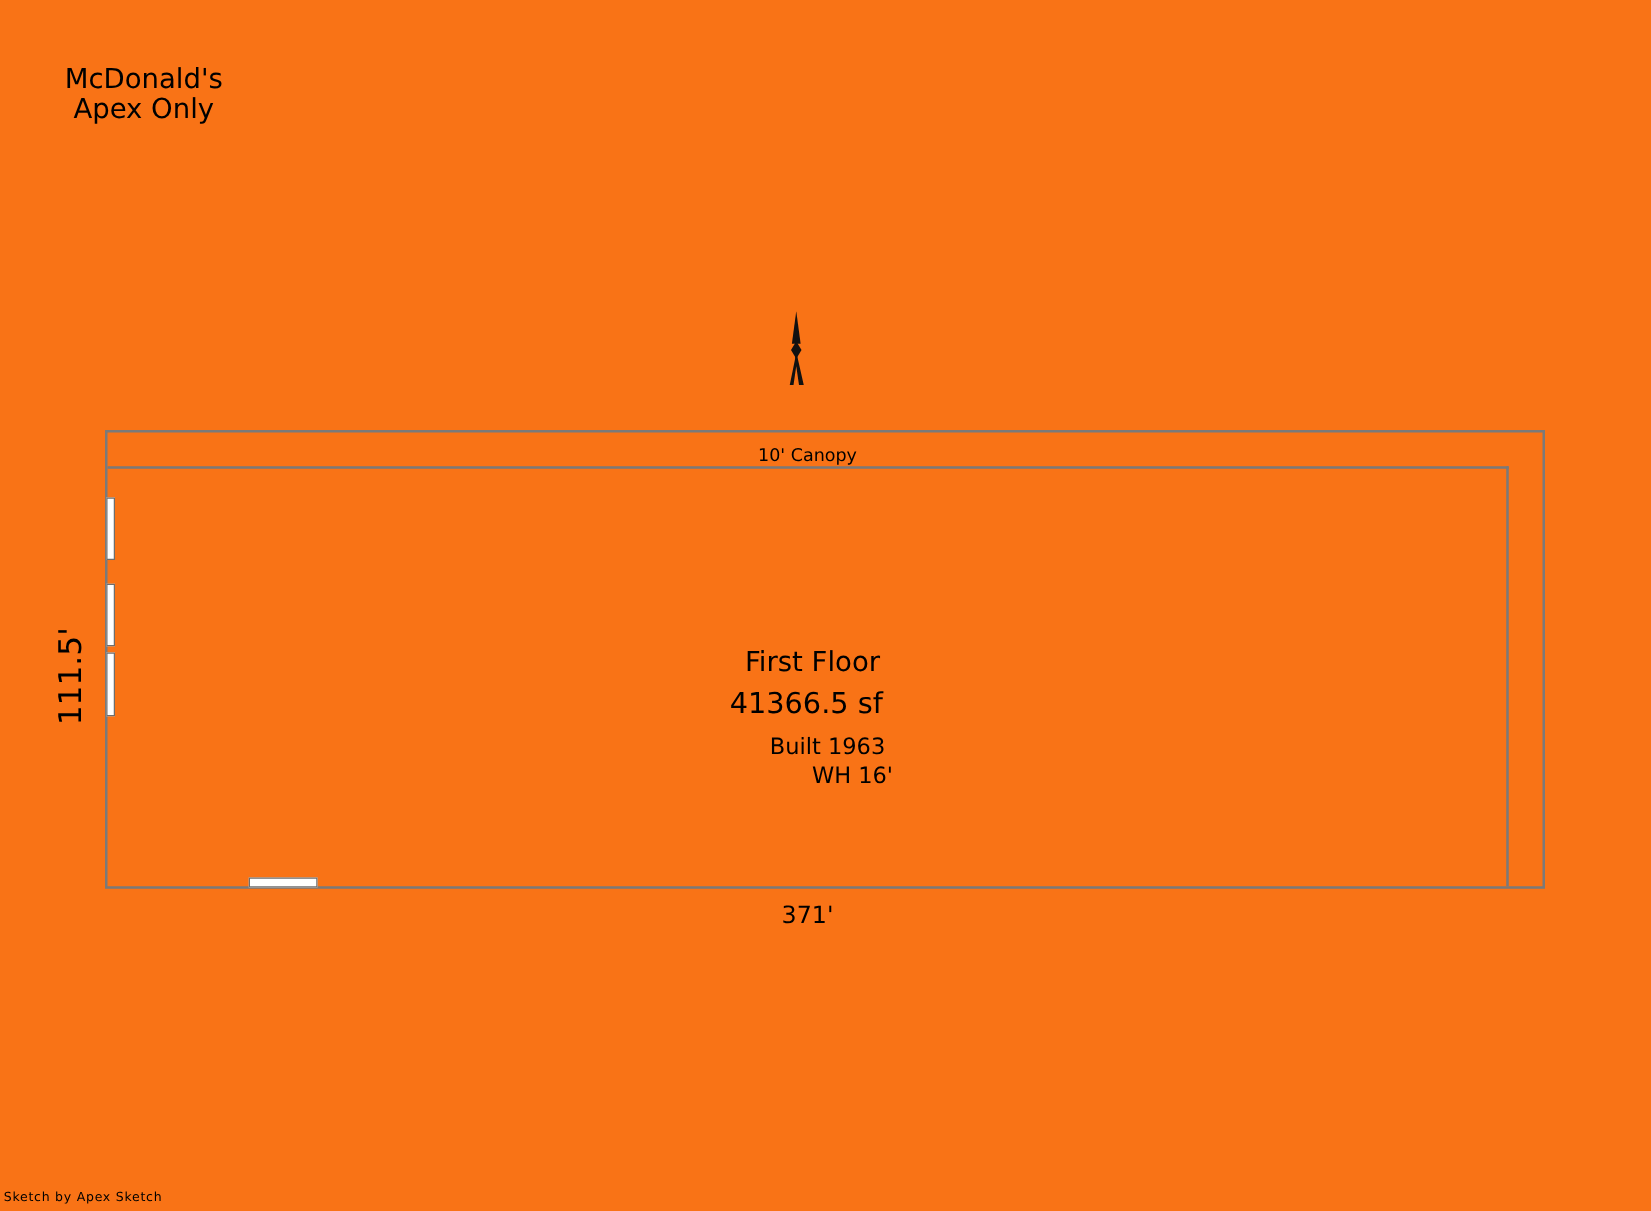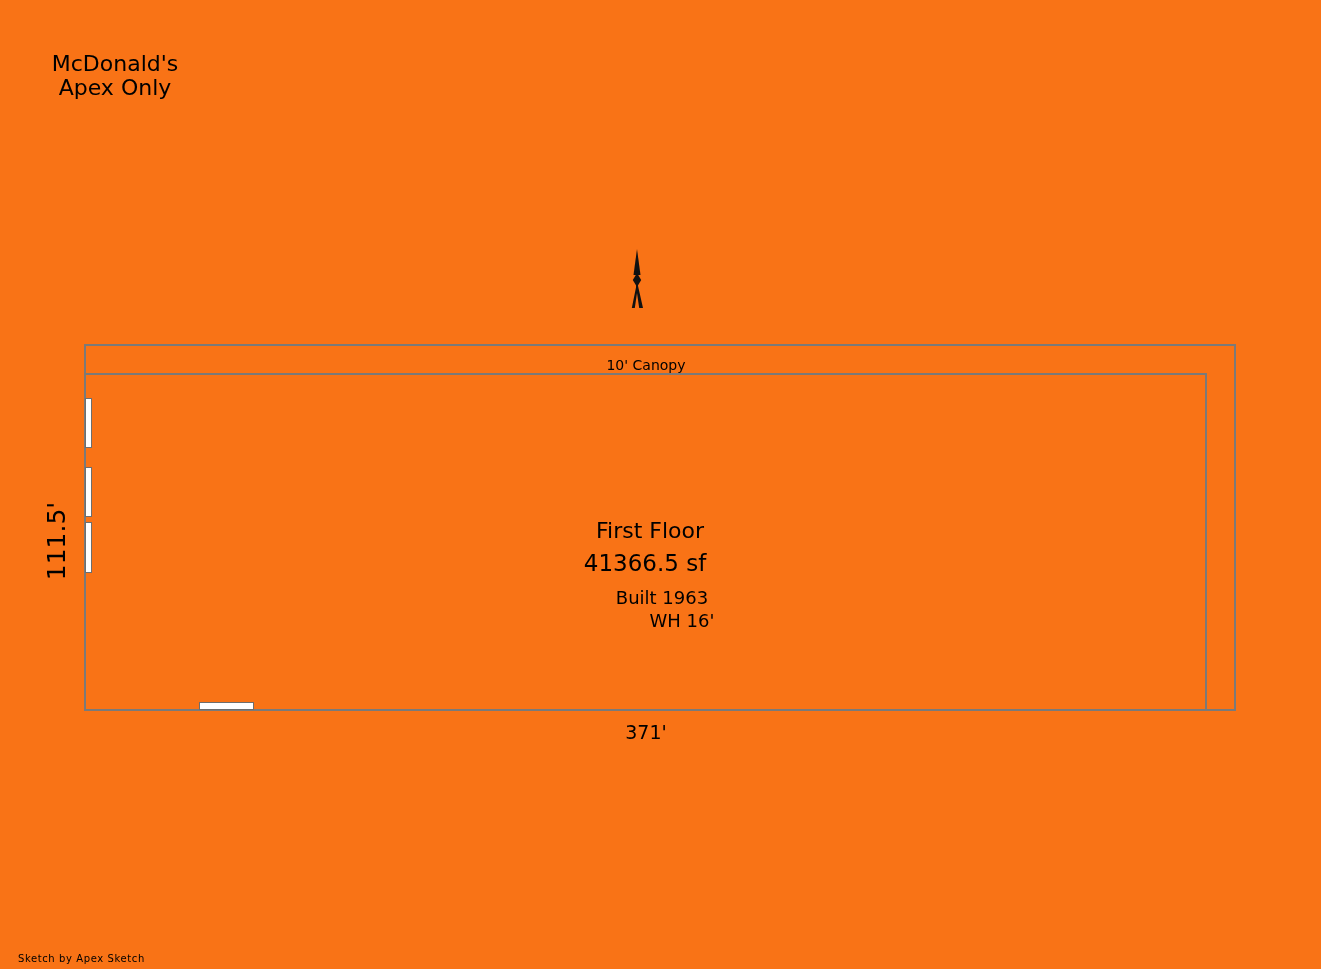--- a/index.html
+++ b/index.html
@@ -95,21 +95,21 @@
     left: 56px;
     top: 541px;
     transform: translate(-50%, -50%) rotate(-90deg);
     font-size: 25px;
     white-space: nowrap;
   }
 
   
   .watermark {
     position: absolute;
-    left: 18px;
+    left: 3px;
     top: 953px;
     font-size: 10px;
     letter-spacing: 0.6px;
     white-space: nowrap;
   }
 </style>
 </head>
 <body>
 
 <div id="canvas">

